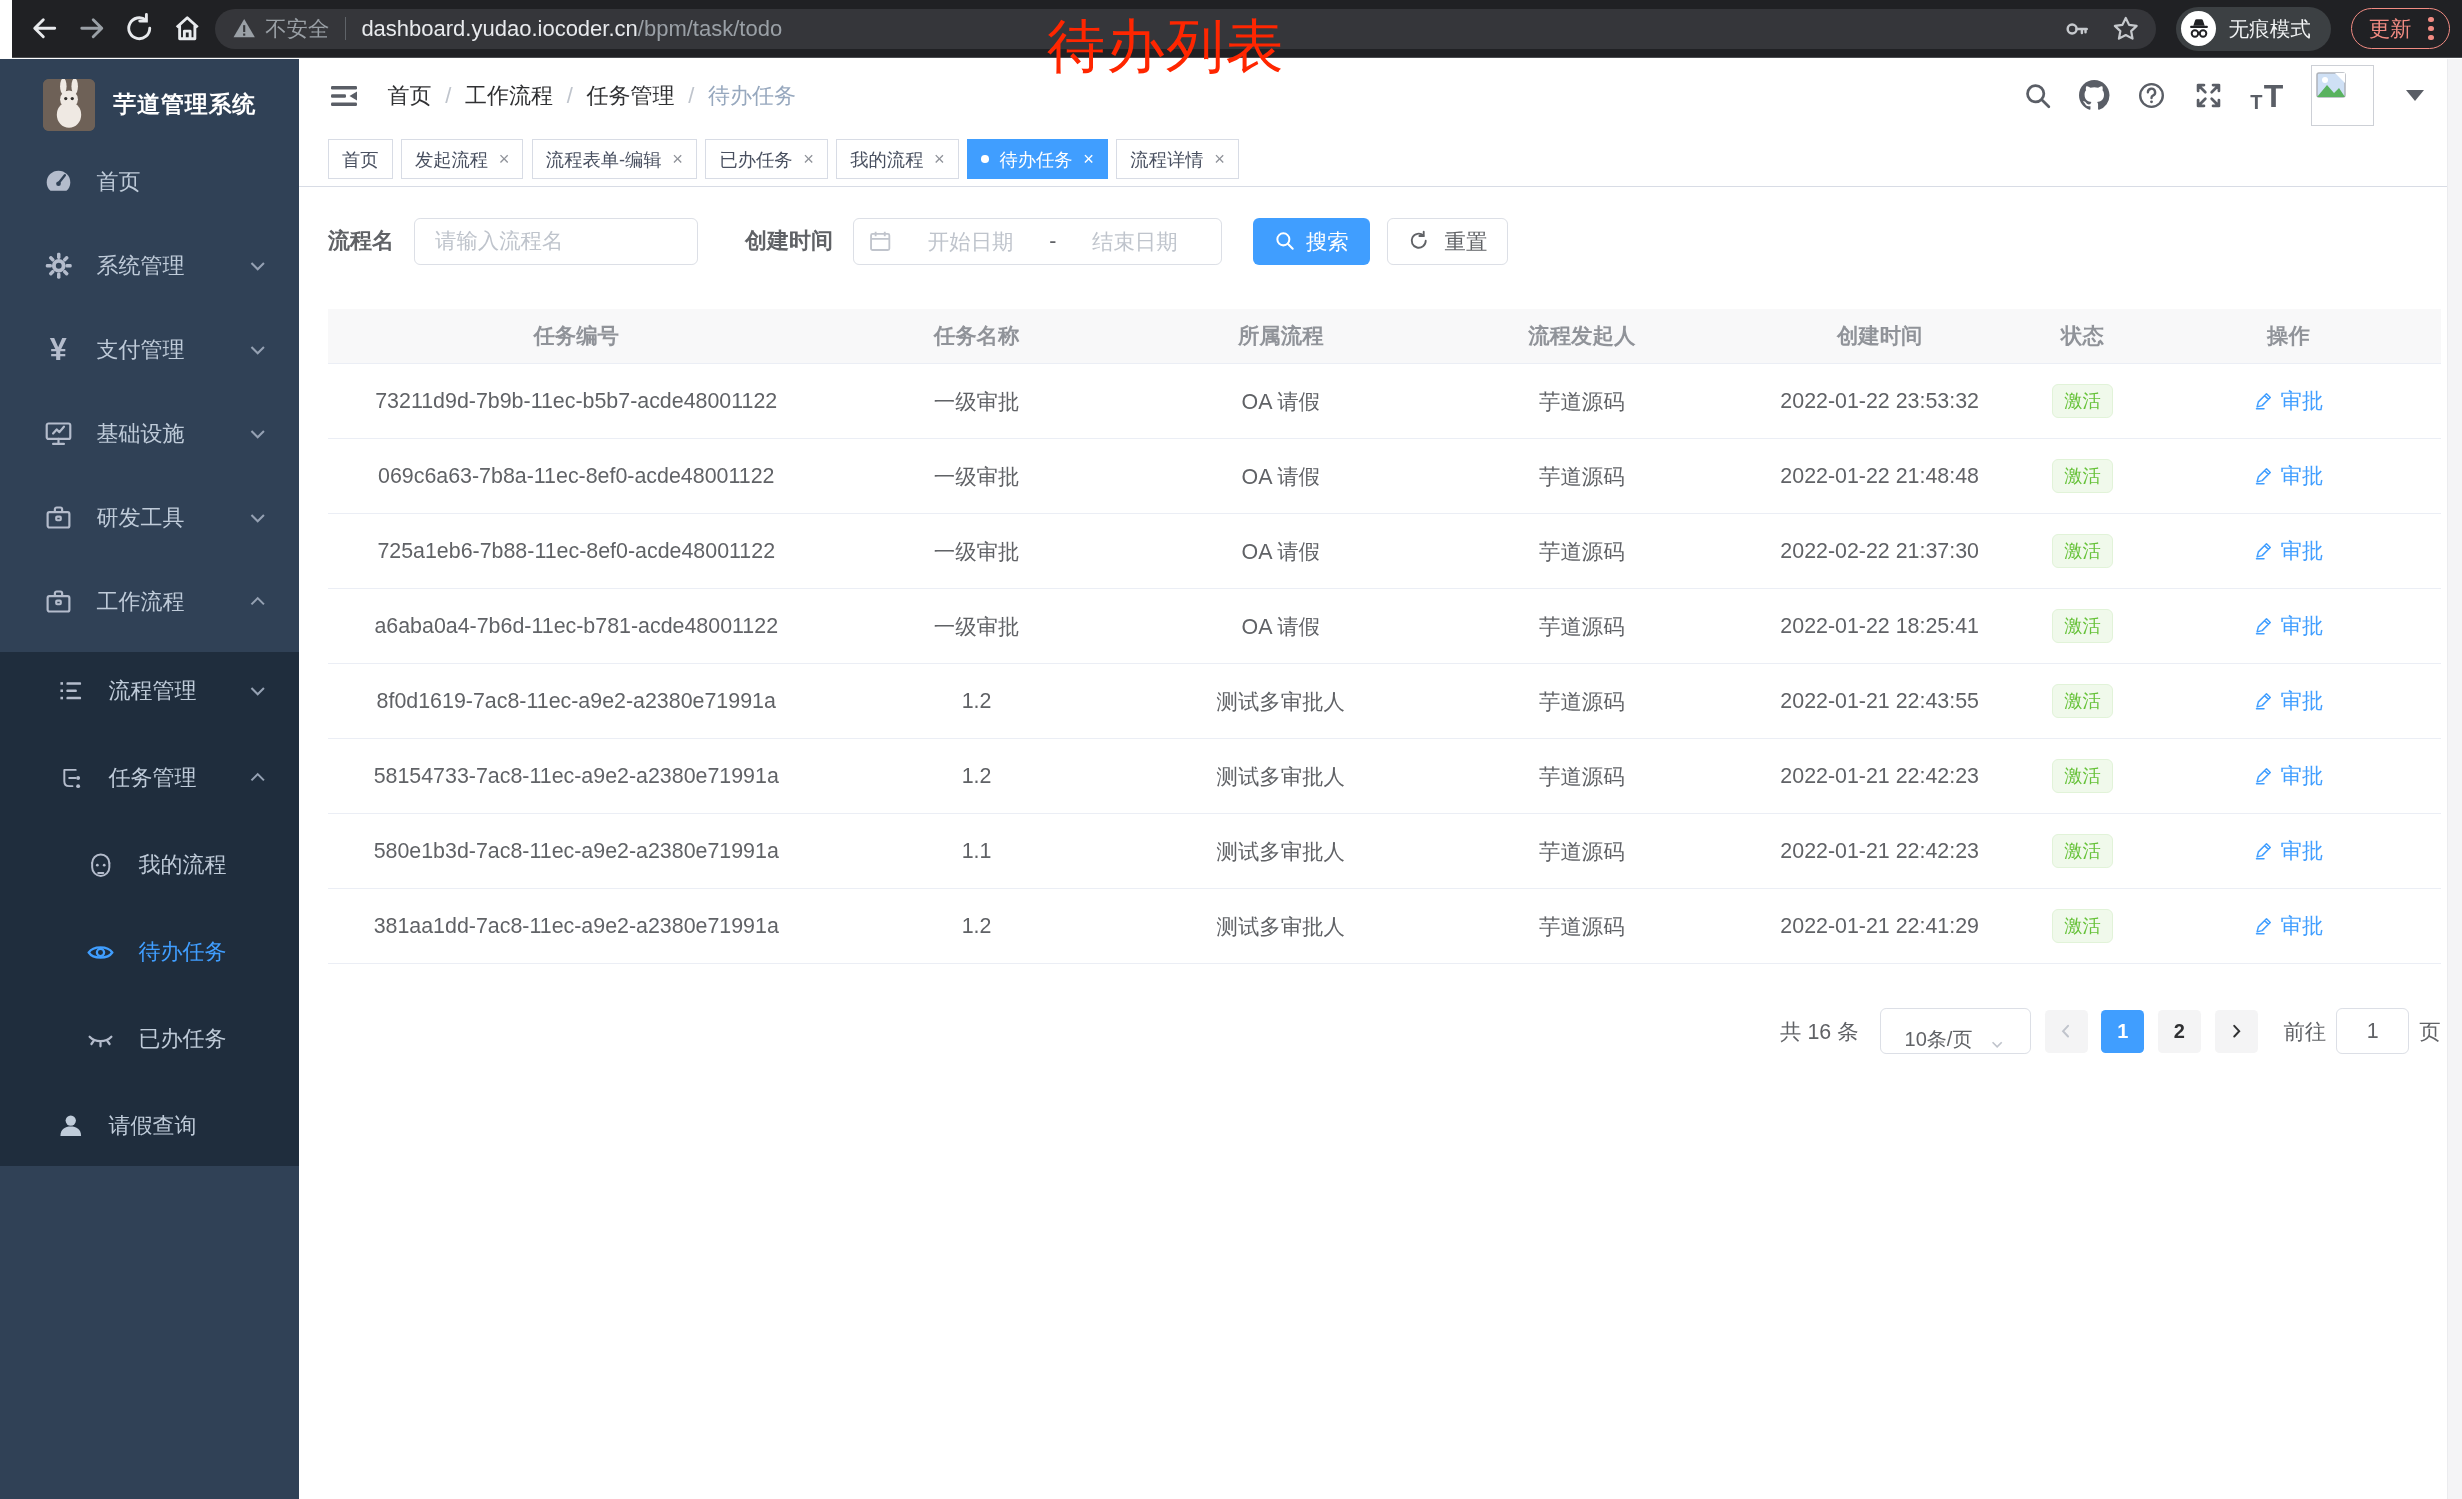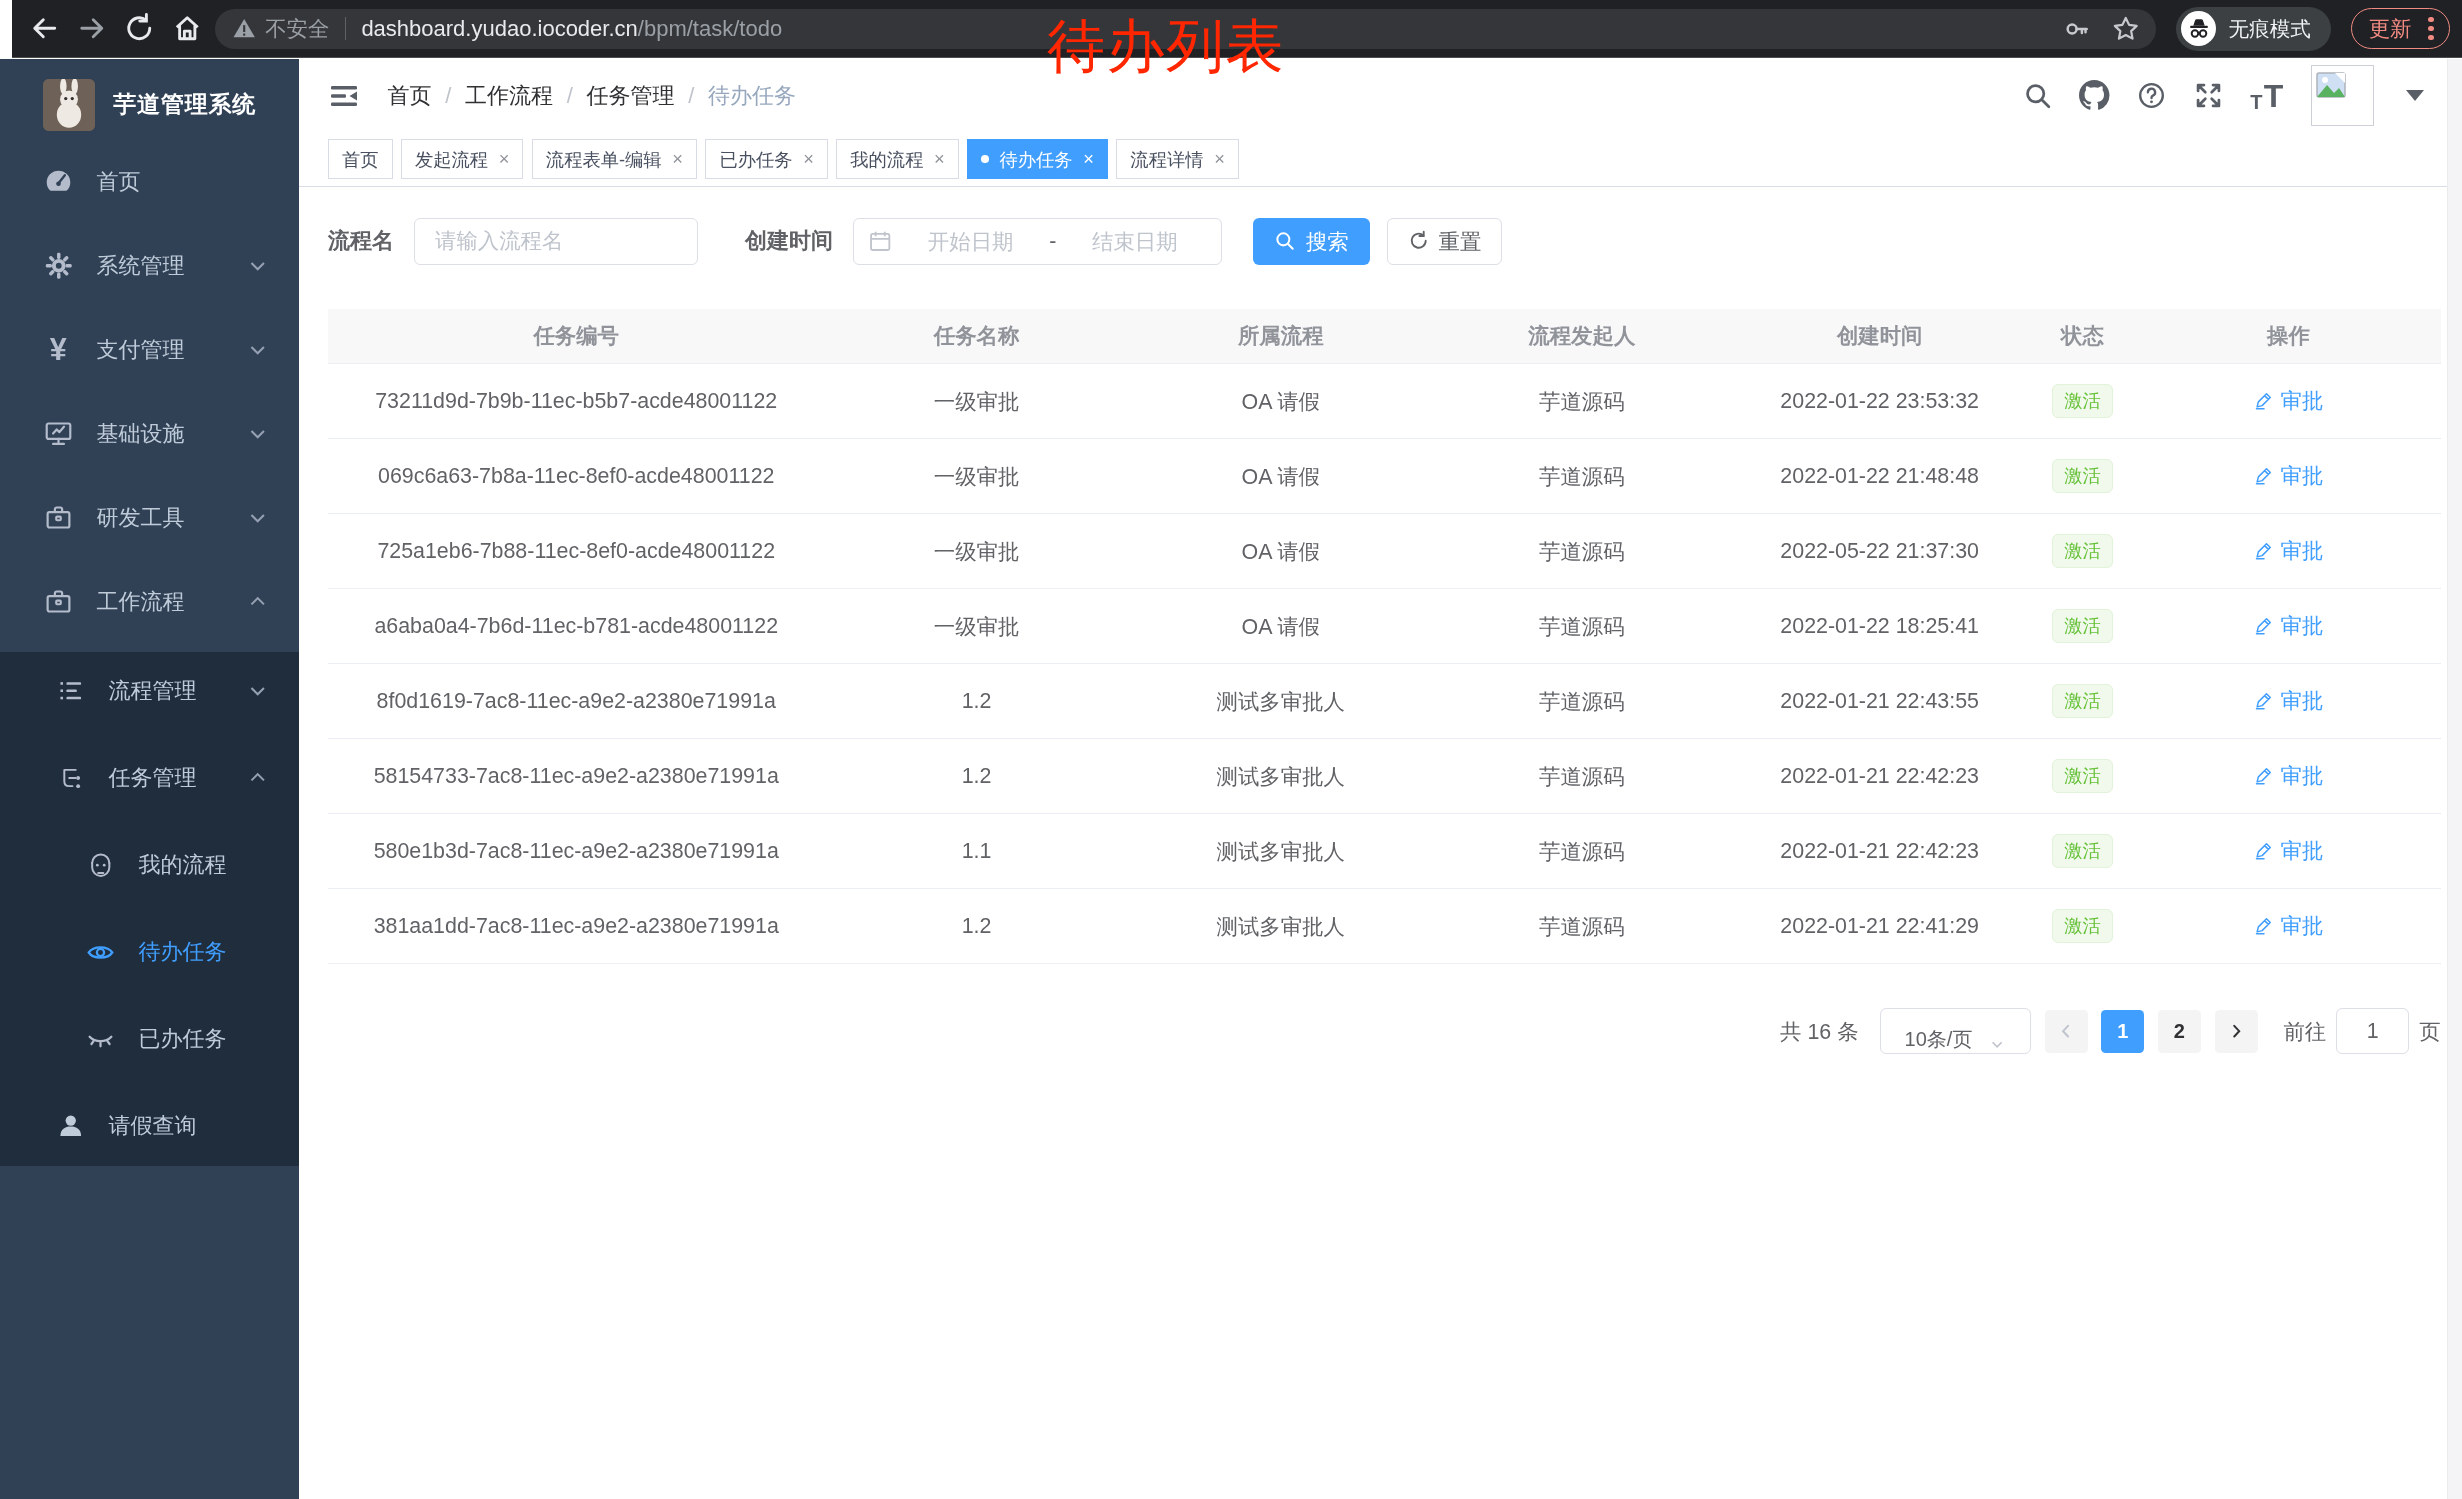--- a/index.html
+++ b/index.html
@@ -81,21 +81,21 @@
   .f-input { width:284px; height:47px; border:1.5px solid #dcdfe6; border-radius:6.1px; padding:0 20px;
     font-size:21.4px; color:#606266; font-family:inherit; outline:none; }
   .f-input::placeholder { color:#bfc4cc; }
   .daterange { width:369px; height:47px; border:1.5px solid #dcdfe6; border-radius:6.1px; display:flex;
     align-items:center; padding:0 13.7px; gap:6.1px; color:#bfc4cc; }
   .dr-ph { flex:1; text-align:center; font-size:21.4px; color:#bfc4cc; }
   .dr-dash { color:#606266; font-size:21.4px; }
   .btn-search { height:47px; margin-left:30.5px; background:#409eff; border:none; border-radius:6.1px; color:#fff;
     font-size:21.4px; display:flex; align-items:center; gap:10.7px; padding:0 21.4px; cursor:pointer; font-family:inherit; }
   .btn-reset { height:47px; margin-left:17px; background:#fff; border:1.5px solid #dcdfe6; border-radius:6.1px; color:#606266;
-    font-size:21.4px; display:flex; align-items:center; gap:9px; padding:0 20px; cursor:pointer; font-family:inherit; }
+    font-size:21.4px; display:flex; align-items:center; gap:15px; padding:0 20px; cursor:pointer; font-family:inherit; }
   
   table.grid { width:100%; border-collapse:collapse; table-layout:fixed; }
   .grid thead th { background:#f8f8f9; color:#909399; font-size:21.4px; font-weight:700; height:55px;
     border-bottom:1.5px solid #ebeef5; text-align:center; }
   .grid tbody td { height:75px; border-bottom:1.5px solid #ebeef5; color:#606266; font-size:21.4px; text-align:center;
     overflow:hidden; white-space:nowrap; }
   .tag-success { display:inline-block; background:#f0f9eb; border:1.5px solid #e1f3d8; color:#67c23a;
     font-size:18.3px; border-radius:6.1px; padding:6.9px 11.4px; line-height:1; }
   .action-link { color:#409eff; font-size:21.4px; display:inline-flex; align-items:center; gap:6.9px; cursor:pointer; }
   
@@ -576,21 +576,21 @@
                       <path d="M4 30 h12" stroke-linecap="round"></path>
                     </svg>
                     <span>审批</span>
                   </span></td>
             </tr>
             <tr>
               <td>725a1eb6-7b88-11ec-8ef0-acde48001122</td>
               <td>一级审批</td>
               <td>OA 请假</td>
               <td>芋道源码</td>
-              <td>2022-05-22 21:37:30</td>
+              <td>2022-02-22 21:37:30</td>
               <td><span class="tag-success">激活</span></td>
               <td><span class="action-link">
                     <svg width="20" height="20" viewBox="0 0 32 32" fill="none" stroke="currentColor" stroke-width="2.4" stroke-linejoin="round">
                       <path d="M20 6 l6 6 L13 25 l-8 2 2-8 z M17 9 l6 6"></path>
                       <path d="M4 30 h12" stroke-linecap="round"></path>
                     </svg>
                     <span>审批</span>
                   </span></td>
             </tr>
             <tr>

